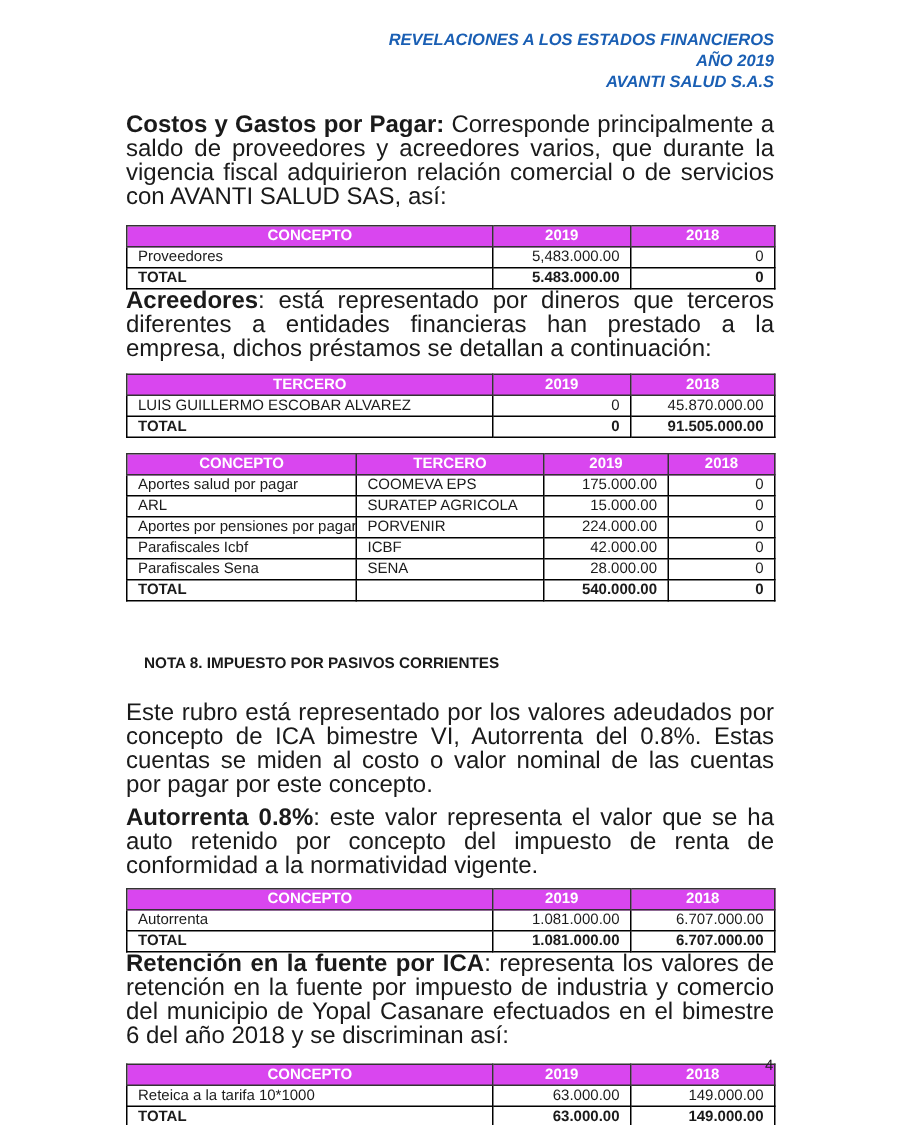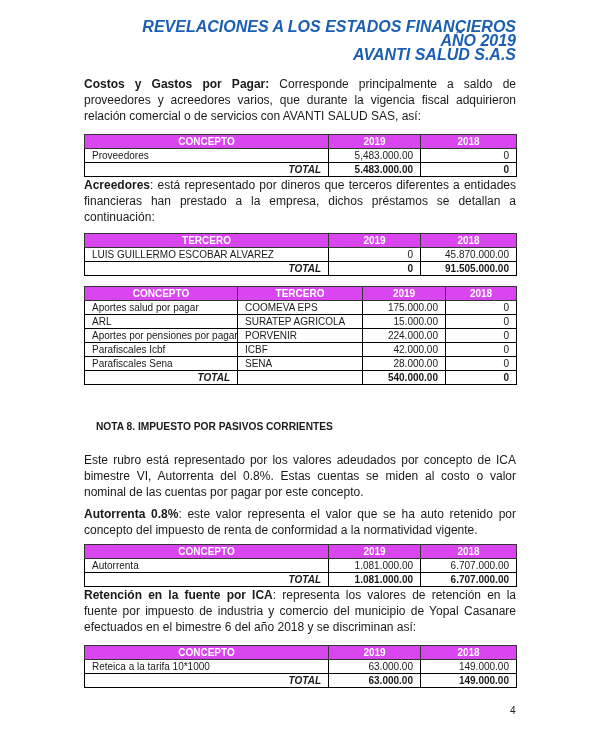--- a/index.html
+++ b/index.html
@@ -1,27 +1,27 @@
 <!DOCTYPE html>
 <html><head>
 <meta charset="utf-8">
 <style>
   html, body { margin:0; padding:0; background:#ffffff; }
   body { width:600px; height:750px; position:relative; overflow:hidden;
          font-family:"Liberation Sans", sans-serif; color:#1a1a1a; }
   .header { position:absolute; right:84px; top:20px; text-align:right;
-            color:#1a5fb4; font-weight:bold; font-style:italic; font-size:16px; line-height:14px; }
+            color:#1a5fb4; font-weight:bold; font-style:italic; font-size:11px; line-height:14px; }
   .page { position:absolute; left:84px; width:432px; top:76px; }
-  .p { font-size:12px; line-height:16px; text-align:justify; margin:0; }
+  .p { font-size:16px; line-height:16px; text-align:justify; margin:0; }
   .p b { font-weight:bold; }
   table { border-collapse:collapse; width:432px; font-size:10px; table-layout:fixed; }
   th { background:#d946ef; color:#fff; font-weight:bold; height:13px; padding:0 4px; border:1px solid #333; text-align:center; line-height:13px; }
   td { border:1px solid #000000; height:13px; padding:0 7px; line-height:13px; white-space:nowrap; overflow:hidden; }
   td.num { text-align:right; }
-  td.c { text-align:right;font-style:italic; }
+  td.c { text-align:left; }
   tr.total td { font-weight:bold; }
   .heading { font-size:10.2px; font-weight:bold; margin:12px; }
   .pagenum { position:absolute; left:510px; top:705px; font-size:10px; }
 </style>
 </head>
 <body>
 
 <div class="header">
   <div>REVELACIONES A LOS ESTADOS FINANCIEROS</div>
   <div>AÑO 2019</div>

